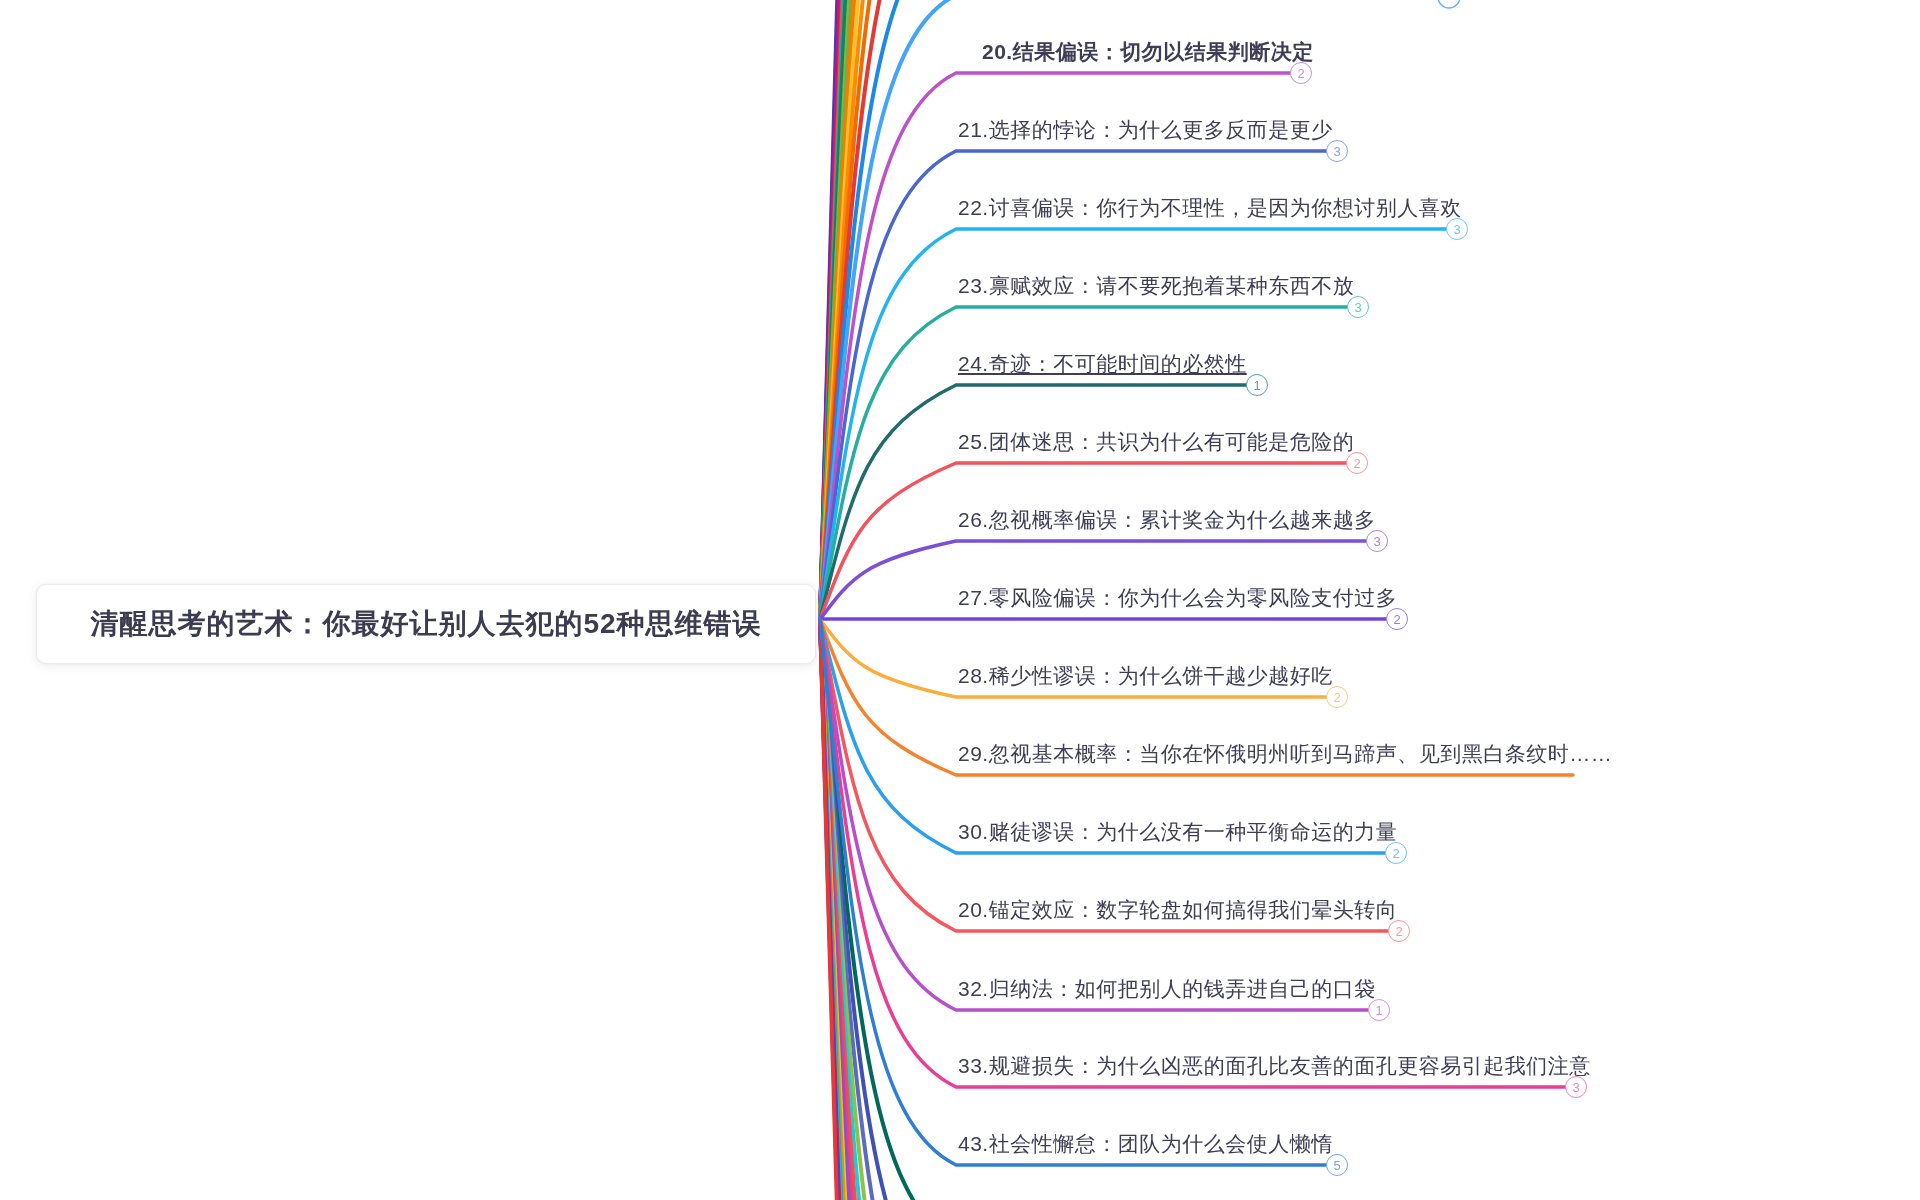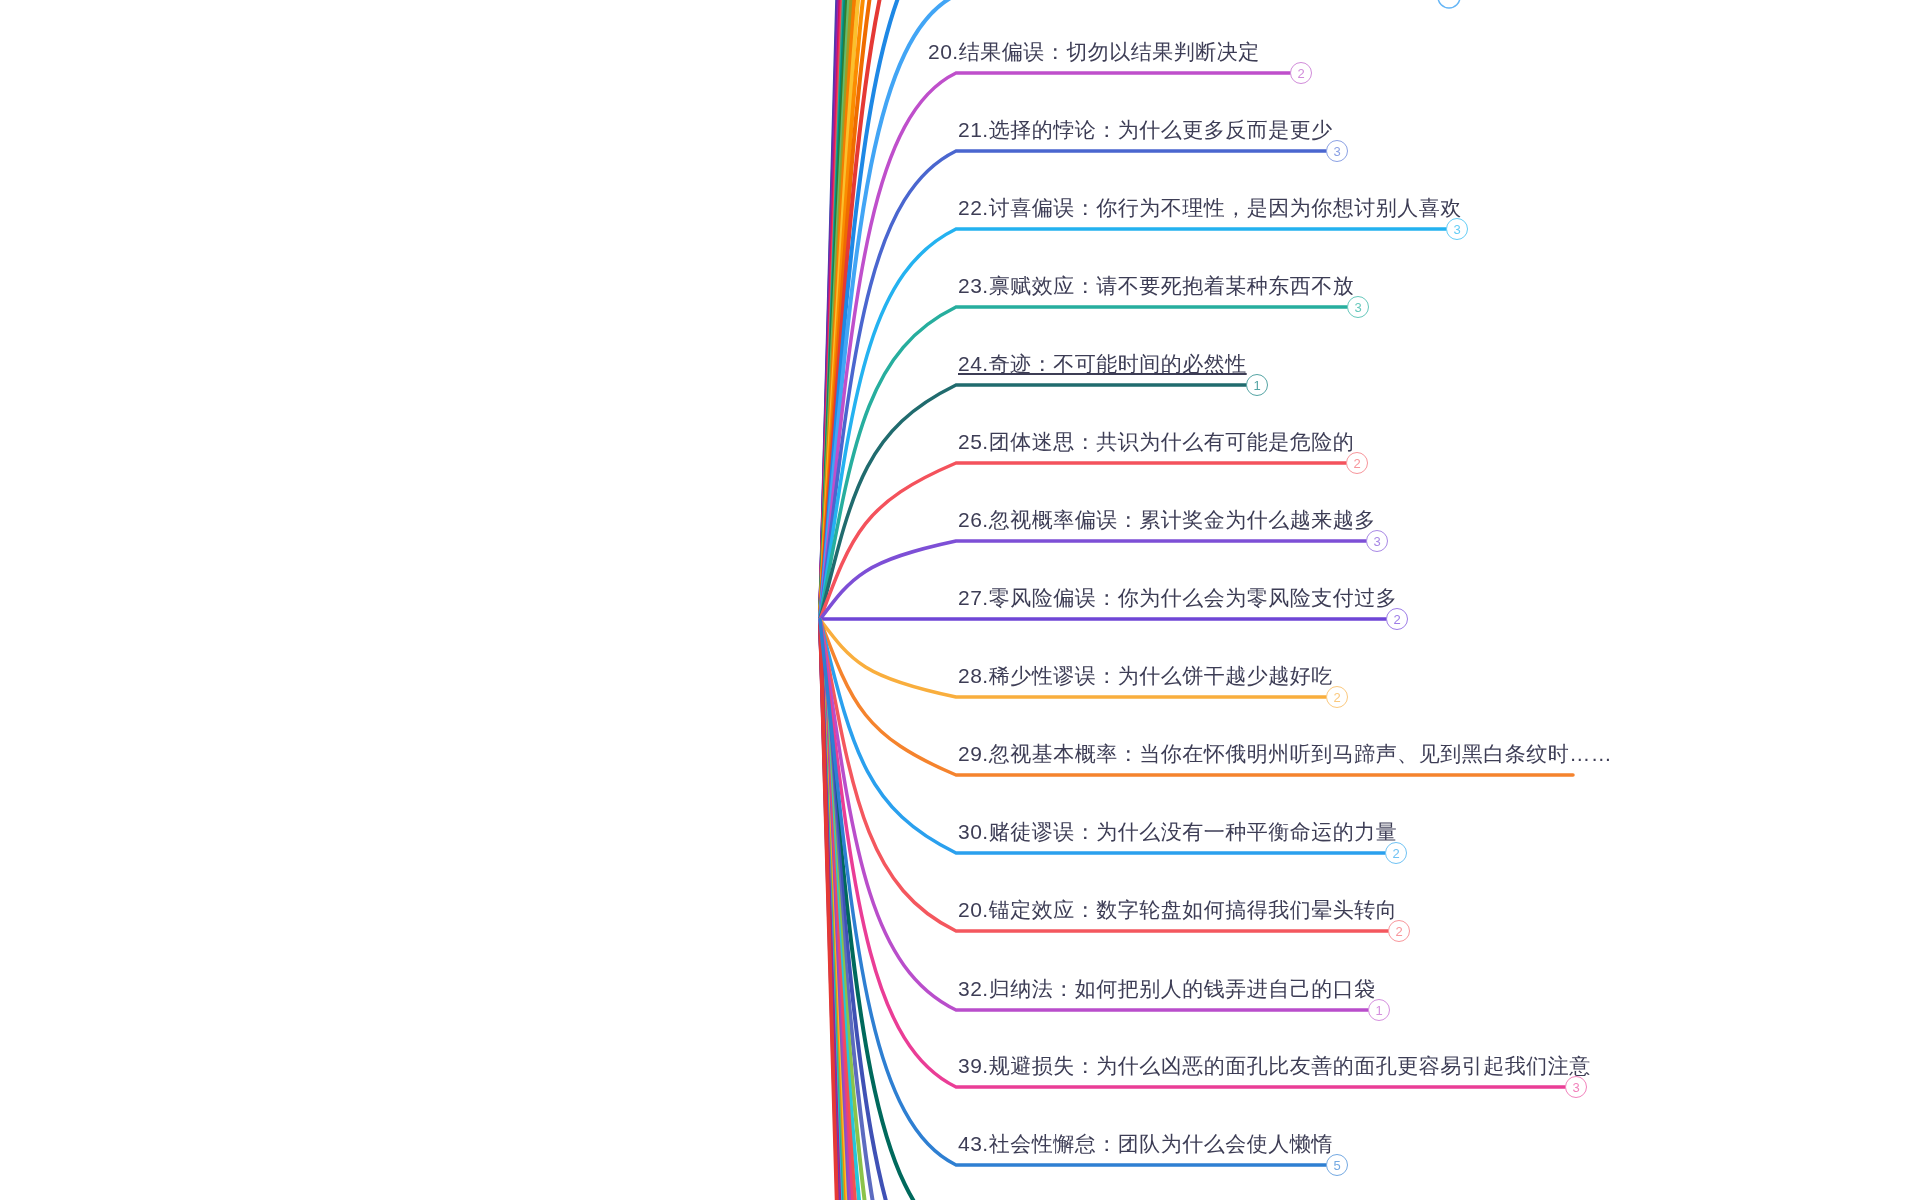--- a/index.html
+++ b/index.html
@@ -72,23 +72,26 @@
       <path d="M 820 619.5 C 852 662.125 864 677.625 956 697 L 1326 697" stroke="#f9ae3d" stroke-width="3.5" fill="none" stroke-linecap="round"></path>
       <path d="M 820 619.5 C 852 705.025 864 736.125 956 775 L 1573 775" stroke="#f5832d" stroke-width="3.5" fill="none" stroke-linecap="round"></path>
       <path d="M 820 619.5 C 852 747.925 864 808 956 853 L 1385 853" stroke="#2aa0ee" stroke-width="3.5" fill="none" stroke-linecap="round"></path>
       <path d="M 820 619.5 C 852 790.825 864 886 956 931 L 1388 931" stroke="#f4575e" stroke-width="3.5" fill="none" stroke-linecap="round"></path>
       <path d="M 820 619.5 C 852 834.275 864 965 956 1010 L 1368 1010" stroke="#b94ecb" stroke-width="3.5" fill="none" stroke-linecap="round"></path>
       <path d="M 820 619.5 C 852 876.625 864 1042 956 1087 L 1565 1087" stroke="#ea3d96" stroke-width="3.5" fill="none" stroke-linecap="round"></path>
       <path d="M 820 619.5 C 852 919.5250000000001 864 1120 956 1165 L 1326 1165" stroke="#2e7fd2" stroke-width="3.5" fill="none" stroke-linecap="round"></path>
       <circle cx="1449" cy="-3" r="11" fill="#ffffff" stroke="#64b5f6" stroke-width="1.5"></circle>
     </svg>
 
+  <div class="root-node">
+    <span>清醒思考的艺术：你最好让别人去犯的52种思维错误</span>
+  </div>
 
   <div id="overlay">
-      <div class="branch-label" style="left: 928px; top: 39px;">20.结果偏误：切勿以结果判断决定</div>
+      <div class="branch-label" style="left: 982px; top: 39px; font-weight: bold;">20.结果偏误：切勿以结果判断决定</div>
       <div class="count-badge" style="left: 1290px; top: 62px; border-color: rgb(209, 140, 218); color: rgb(209, 140, 218);">2</div>
       <div class="branch-label" style="left: 958px; top: 117px;">21.选择的悖论：为什么更多反而是更少</div>
       <div class="count-badge" style="left: 1326px; top: 140px; border-color: rgb(139, 161, 228); color: rgb(139, 161, 228);">3</div>
       <div class="branch-label" style="left: 958px; top: 195px;">22.讨喜偏误：你行为不理性，是因为你想讨别人喜欢</div>
       <div class="count-badge" style="left: 1446px; top: 218px; border-color: rgb(100, 205, 246); color: rgb(100, 205, 246);">3</div>
       <div class="branch-label" style="left: 958px; top: 273px;">23.禀赋效应：请不要死抱着某种东西不放</div>
       <div class="count-badge" style="left: 1347px; top: 296px; border-color: rgb(102, 200, 188); color: rgb(102, 200, 188);">3</div>
       <div class="branch-label" style="left: 958px; top: 351px; text-decoration: underline;">24.奇迹：不可能时间的必然性</div>
       <div class="count-badge" style="left: 1246px; top: 374px; border-color: rgb(84, 164, 164); color: rgb(84, 164, 164);">1</div>
       <div class="branch-label" style="left: 958px; top: 429px;">25.团体迷思：共识为什么有可能是危险的</div>
@@ -99,18 +102,18 @@
       <div class="count-badge" style="left: 1386px; top: 608px; border-color: rgb(157, 124, 231); color: rgb(157, 124, 231);">2</div>
       <div class="branch-label" style="left: 958px; top: 663px;">28.稀少性谬误：为什么饼干越少越好吃</div>
       <div class="count-badge" style="left: 1326px; top: 686px; border-color: rgb(251, 201, 126); color: rgb(251, 201, 126);">2</div>
       <div class="branch-label" style="left: 958px; top: 741px;">29.忽视基本概率：当你在怀俄明州听到马蹄声、见到黑白条纹时……</div>
       <div class="branch-label" style="left: 958px; top: 819px;">30.赌徒谬误：为什么没有一种平衡命运的力量</div>
       <div class="count-badge" style="left: 1385px; top: 842px; border-color: rgb(111, 194, 244); color: rgb(111, 194, 244);">2</div>
       <div class="branch-label" style="left: 958px; top: 897px;">20.锚定效应：数字轮盘如何搞得我们晕头转向</div>
       <div class="count-badge" style="left: 1388px; top: 920px; border-color: rgb(248, 151, 156); color: rgb(248, 151, 156);">2</div>
       <div class="branch-label" style="left: 958px; top: 976px; text-align: right;">32.归纳法：如何把别人的钱弄进自己的口袋</div>
       <div class="count-badge" style="left: 1368px; top: 999px; border-color: rgb(213, 144, 222); color: rgb(213, 144, 222);">1</div>
-      <div class="branch-label" style="left: 958px; top: 1053px;">39.规避损失：为什么凶恶的面孔比友善的面孔更容易引起我们注意</div>
+      <div class="branch-label" style="left: 958px; top: 1053px;">33.规避损失：为什么凶恶的面孔比友善的面孔更容易引起我们注意</div>
       <div class="count-badge" style="left: 1565px; top: 1076px; border-color: rgb(242, 130, 188); color: rgb(242, 130, 188);">3</div>
       <div class="branch-label" style="left: 958px; top: 1131px;">43.社会性懈怠：团队为什么会使人懒惰</div>
       <div class="count-badge" style="left: 1326px; top: 1154px; border-color: rgb(116, 169, 226); color: rgb(116, 169, 226);">5</div>
     </div>
 </div>
 
 </body></html>

